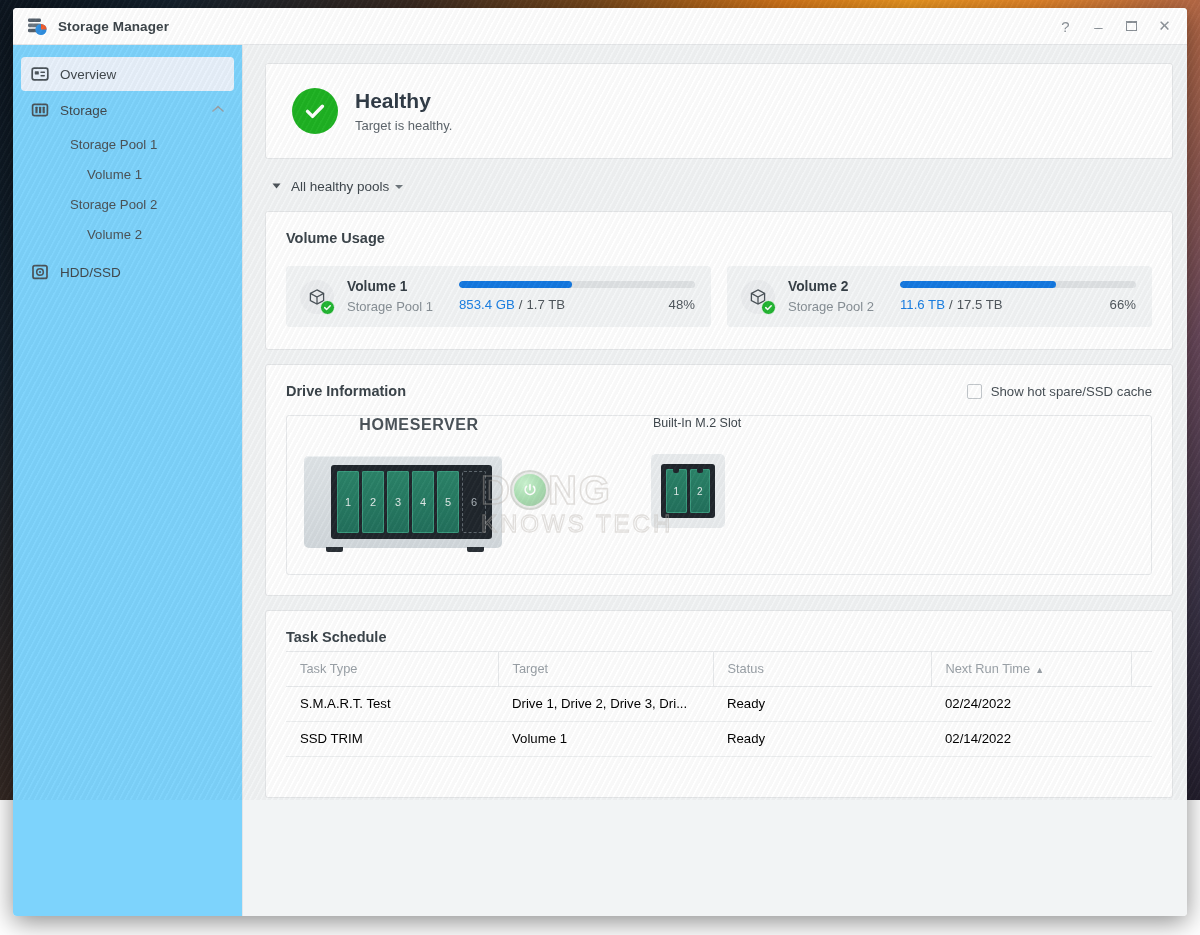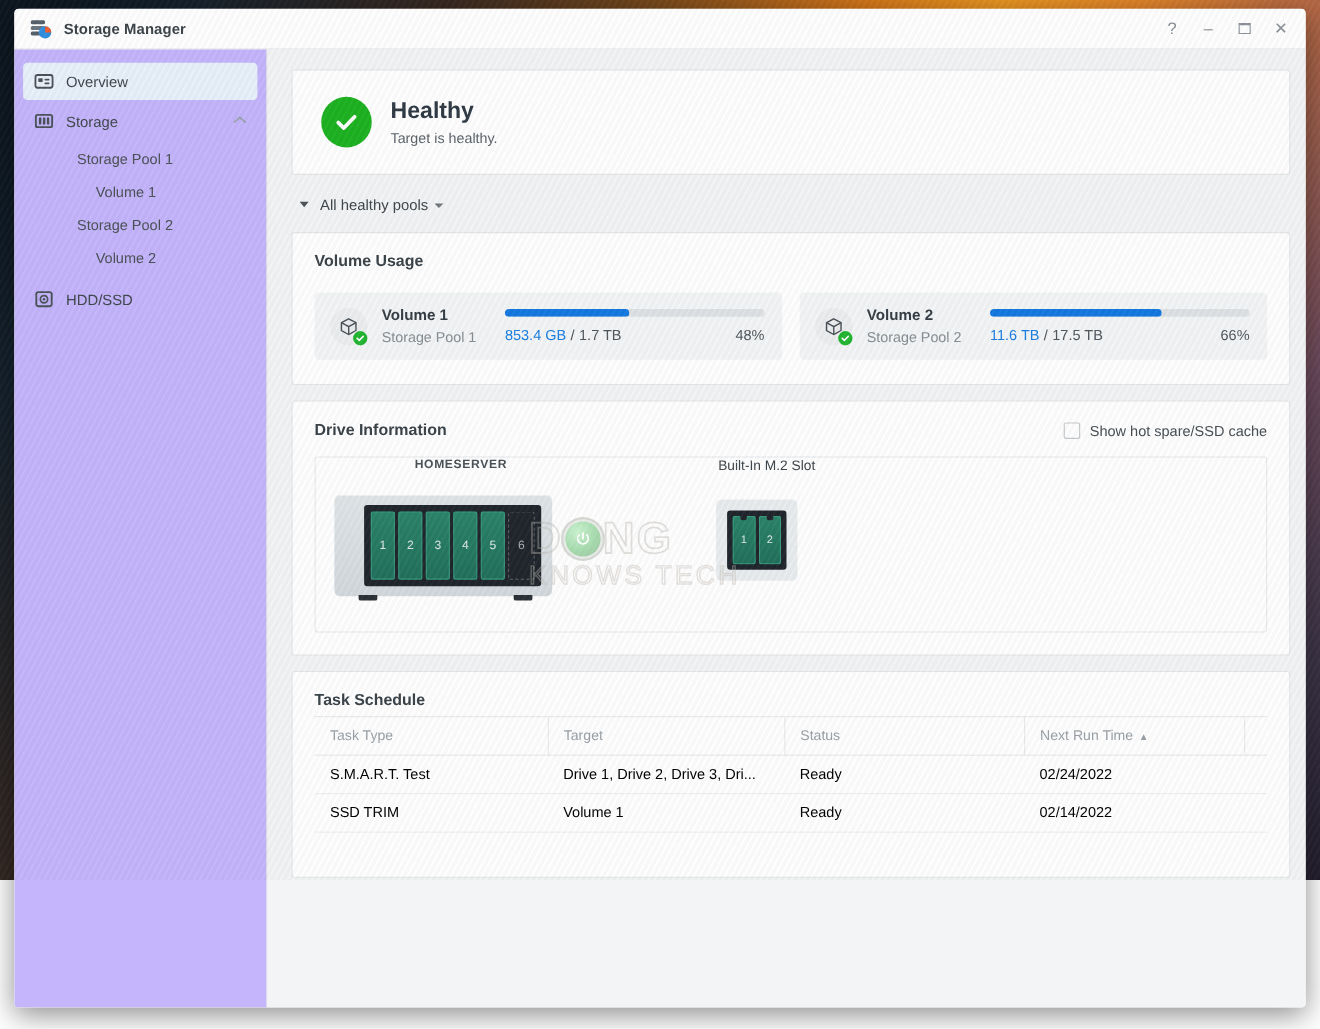--- a/index.html
+++ b/index.html
@@ -67,21 +67,21 @@
   .gl-min { font-size: 15px; }
   .gl-max { width:11px; height:10px; border:1.4px solid #8b9197; border-top-width:2.2px; }
   .gl-x   { font-size: 15px; }
 
   
   #body { flex: 1 1 auto; display:flex; min-height:0; }
 
   
   #sidebar {
     width: 230px; flex: 0 0 230px;
-    background: #c4b5fd;
+    background: #7dd3fc;
     border-right: 1px solid #e3e5e8;
     padding: 12px 0 0 0;
   }
   .nav-row {
     display:flex; align-items:center;
     height: 34px;
     margin: 0 8px 2px 8px;
     padding: 0 10px;
     border-radius: 4px;
     font-size: 13.5px;
@@ -181,21 +181,21 @@
   #hotspare { margin-left:auto; display:flex; align-items:center; cursor:default; }
   .cbox { width:15px;height:15px;border:1px solid #c3c8cc;border-radius:2px;background:#fff;margin-right:9px; }
   #hotspare-label { font-size:13.2px; color:#474f55; }
   #drive-stage {
     margin-top: 16px;
     border:1px solid #e8eaec; border-radius:3px;
     height: 160px;
     position: relative;
   }
   .bay-group { position:absolute; }
-  .bay-caption { font-size: 11px; font-weight:bold; color:#4a5258; letter-spacing:.6px; text-align:center; }
+  .bay-caption { font-size: 16px; font-weight:bold; color:#4a5258; letter-spacing:.6px; text-align:center; }
   .bay-caption.thin { font-weight:normal; letter-spacing:0; font-size:12.5px; color:#3f474d; }
 
   
   #encl-wrap { left: 17px; top: 0px; width: 230px; }
   #encl {
     margin-top: 22px;
     width: 198px; height: 92px;
     background: linear-gradient(180deg,#e0e5e8 0%,#d3d9dd 100%);
     border-radius: 5px;
     position:relative;

